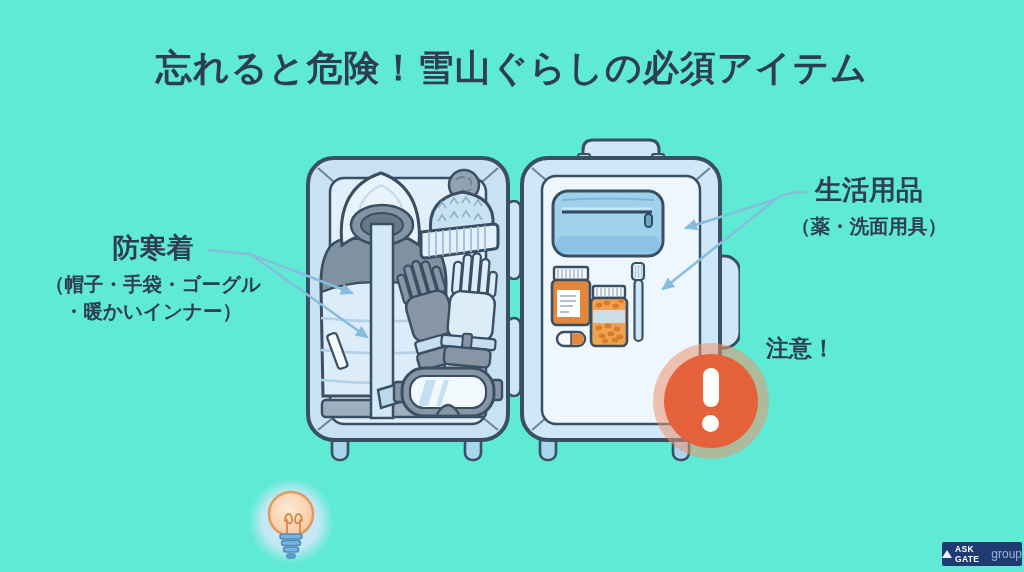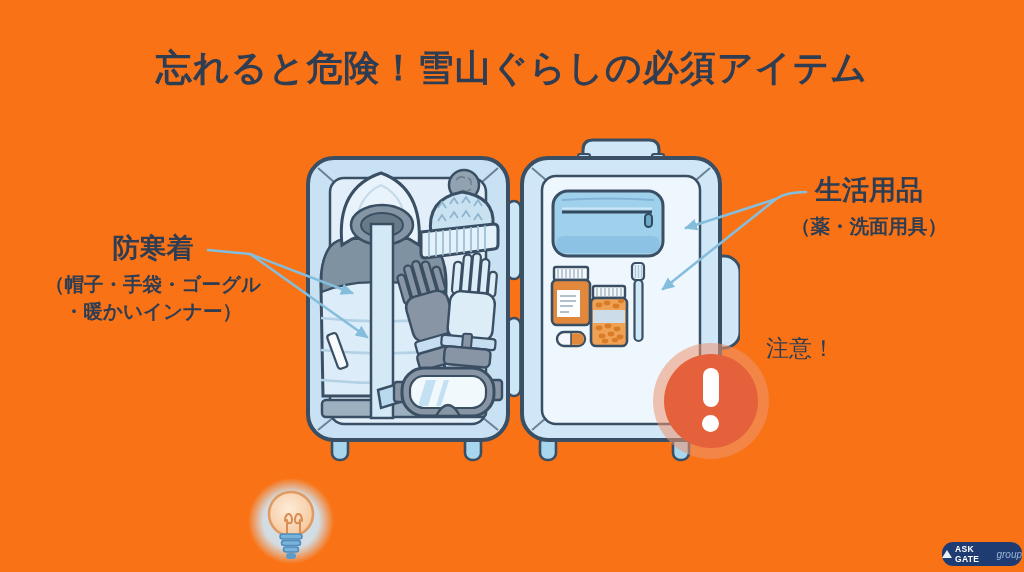--- a/index.html
+++ b/index.html
@@ -1,17 +1,17 @@
 <!DOCTYPE html>
 <html><head>
 <meta charset="utf-8">
 <style>
   html,body{margin:0;padding:0;background:#ffffff;}
   .stage{
-    position:relative;width:1024px;height:572px;background:#f97316;overflow:hidden;
+    position:relative;width:1024px;height:572px;background:#5eead4;overflow:hidden;
     font-family:"Liberation Sans","DejaVu Sans",sans-serif;color:#2e3d52;
   }
   .title{
     position:absolute;left:0;top:44px;width:1024px;text-align:center;
     font-size:36px;font-weight:700;letter-spacing:1px;color:#2e3d52;margin:0;
   }
   .art{position:absolute;left:290px;top:128px;}
   .connectors{position:absolute;left:0;top:0;pointer-events:none;}
   .label{position:absolute;text-align:center;font-weight:700;}
   .label-clothing{left:33px;top:233px;width:240px;}
@@ -22,32 +22,32 @@
     position:absolute;left:653px;top:343px;width:116px;height:116px;border-radius:50%;
     background:rgba(238,148,112,0.55);
   }
   .warn-icon{
     position:absolute;left:664px;top:354px;width:94px;height:94px;border-radius:50%;
     background:#e4613c;
   }
   .warn-bar{position:absolute;left:39px;top:14px;width:16px;height:39px;border-radius:8px;background:#ffffff;}
   .warn-dot{position:absolute;left:38px;top:61px;width:17px;height:17px;border-radius:50%;background:#ffffff;}
   .warn-text{position:absolute;left:766px;top:334px;width:238px;}
-  .warn-heading{font-size:23px;font-weight:400;line-height:29px;}
+  .warn-heading{font-size:23px;font-weight:700;line-height:29px;}
   .warn-body{font-size:21.5px;font-weight:700;line-height:28.5px;white-space:pre-line;margin-top:3px;}
   .tip-bulb{position:absolute;left:246px;top:476px;}
   .tip-text{position:absolute;left:333px;top:498px;font-size:27px;font-weight:700;}
   .logo{
     position:absolute;left:942px;top:542px;width:80px;height:24px;background:#1e3c72;
-    border-radius:11px;display:flex;align-items:center;justify-content:center;gap:3px;
+    border-radius:2px;display:flex;align-items:center;justify-content:center;gap:3px;
   }
   .logo-tri{width:0;height:0;border-left:5px solid transparent;border-right:5px solid transparent;
     border-bottom:8px solid #e8f1fa;}
   .logo-brand{color:#ffffff;font-size:8.5px;font-weight:700;letter-spacing:0.3px;}
-  .logo-suffix{color:#9db4d6;font-size:10px;font-style:italic;}
+  .logo-suffix{color:#9db4d6;font-size:12px;}
 </style>
 </head>
 <body>
 
 <div class="stage">
 
   <h1 class="title">忘れると危険！雪山ぐらしの必須アイテム</h1>
 
   <svg class="art" width="450" height="345" viewBox="0 0 450 345">
 

